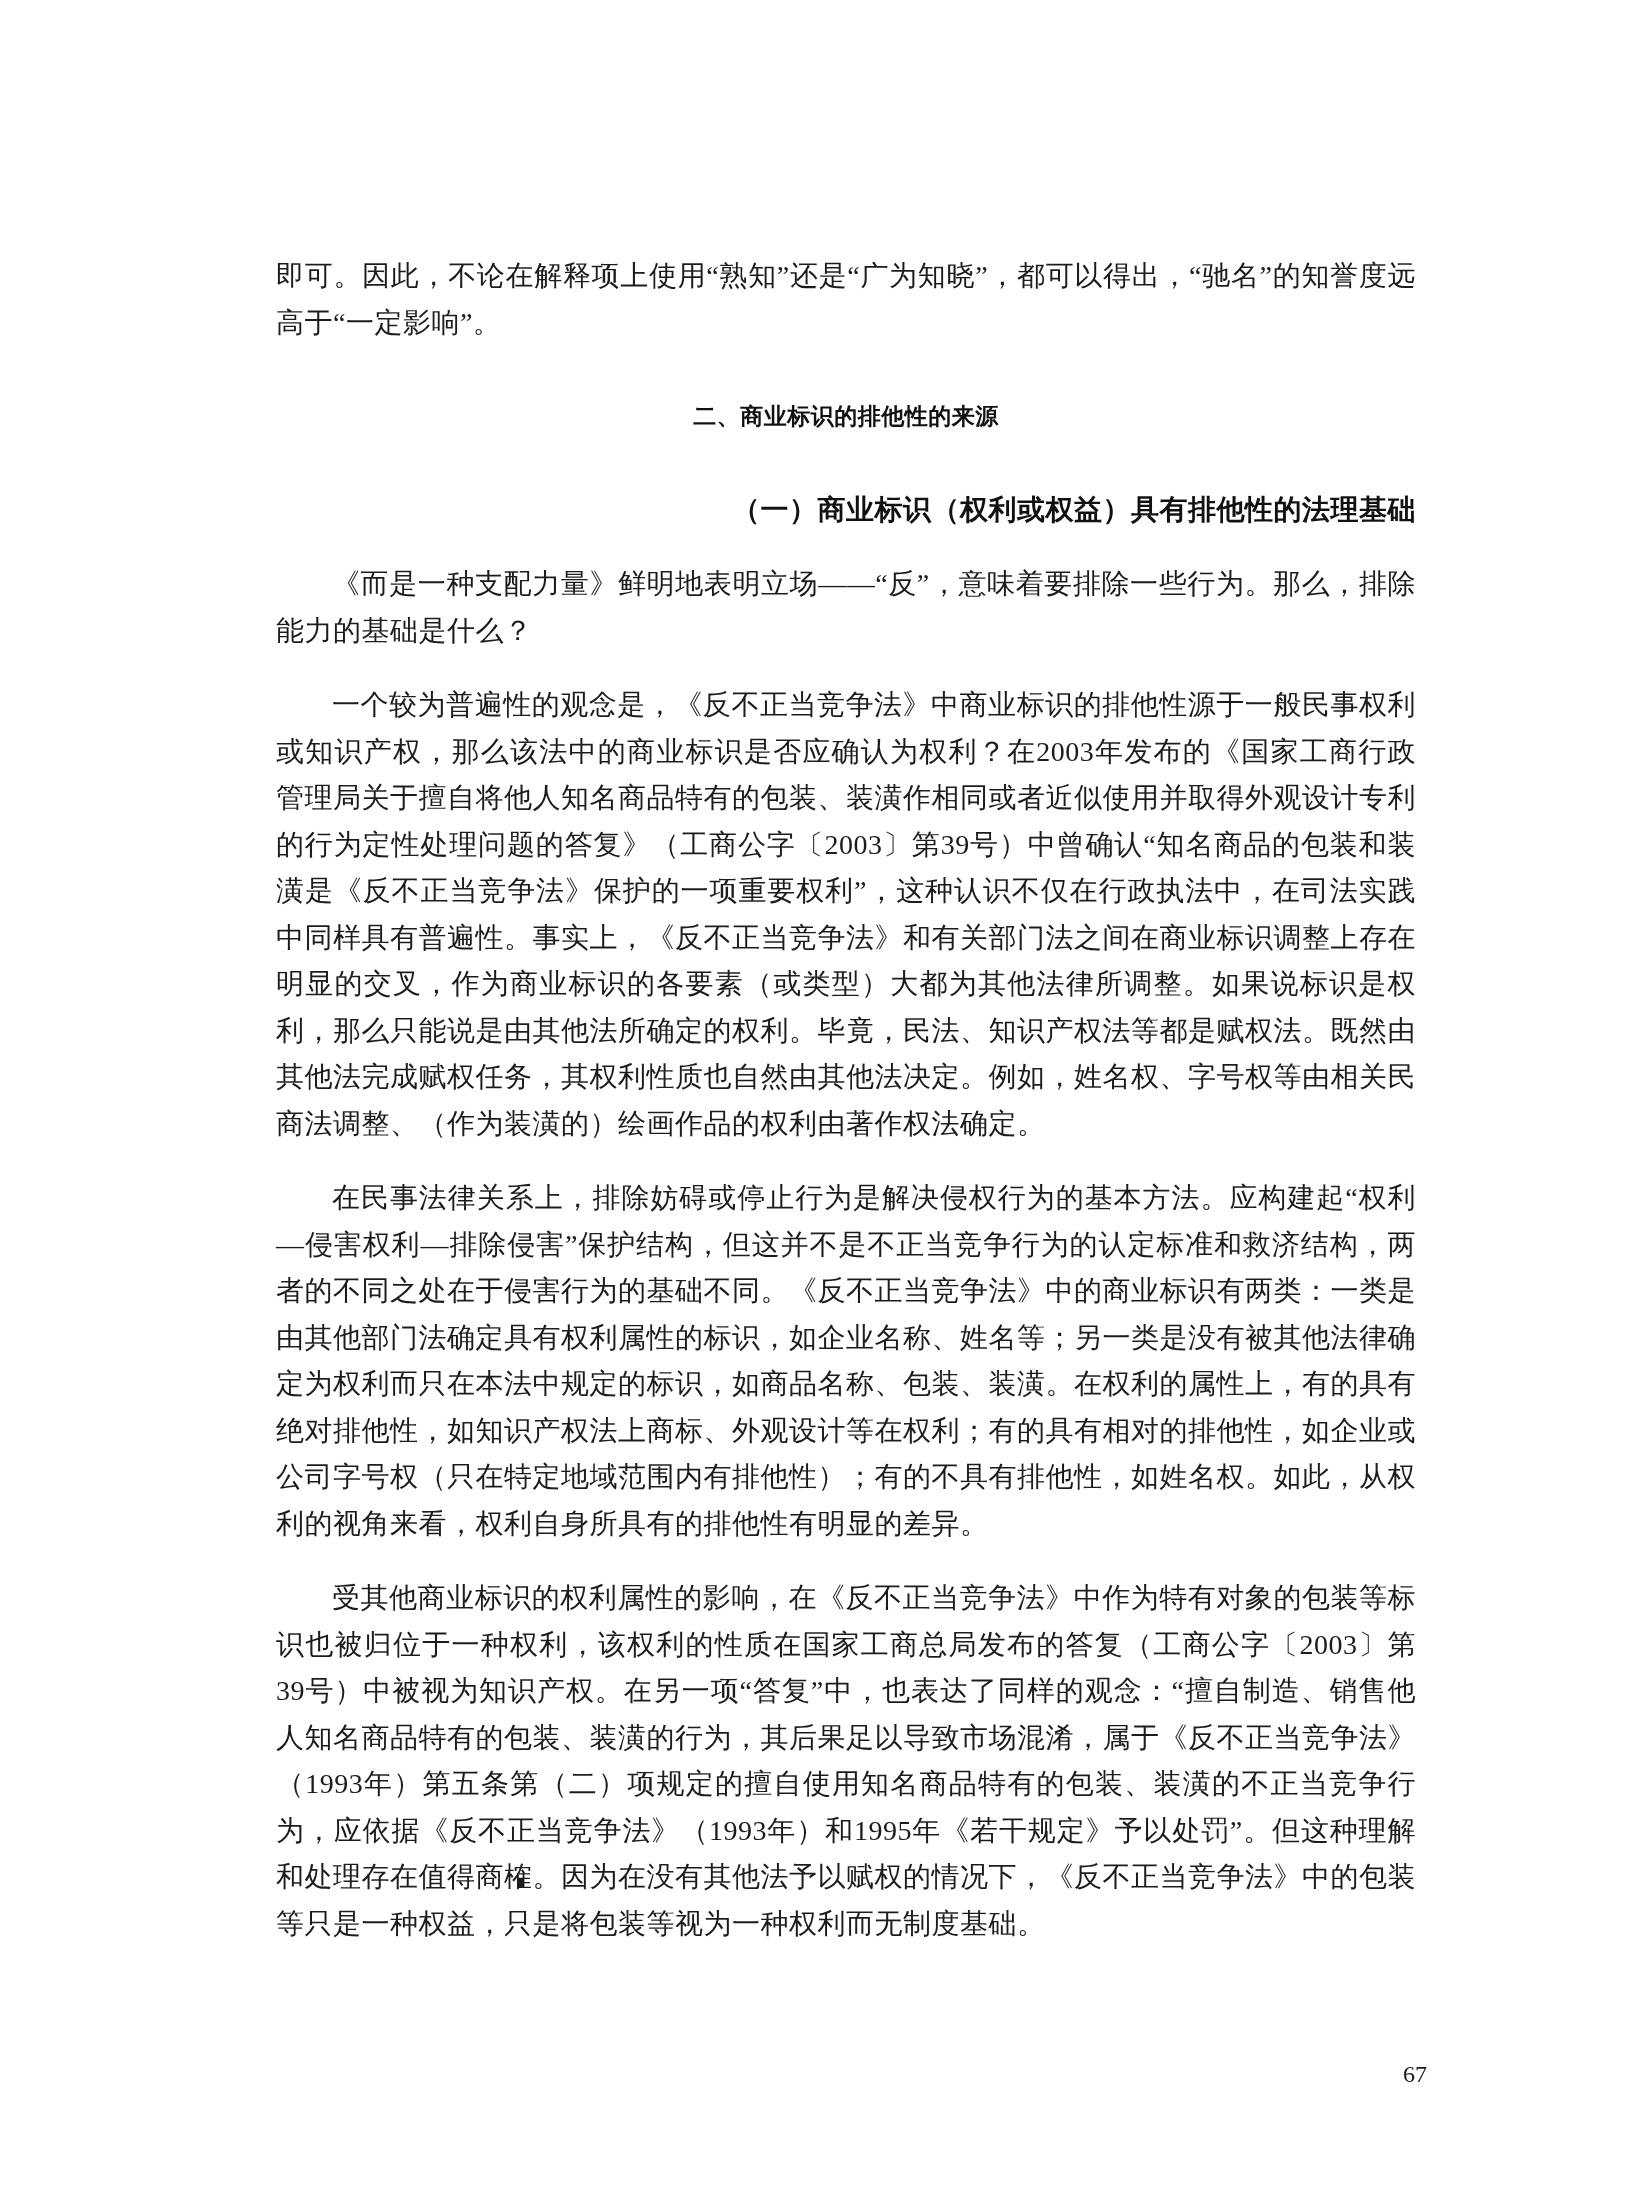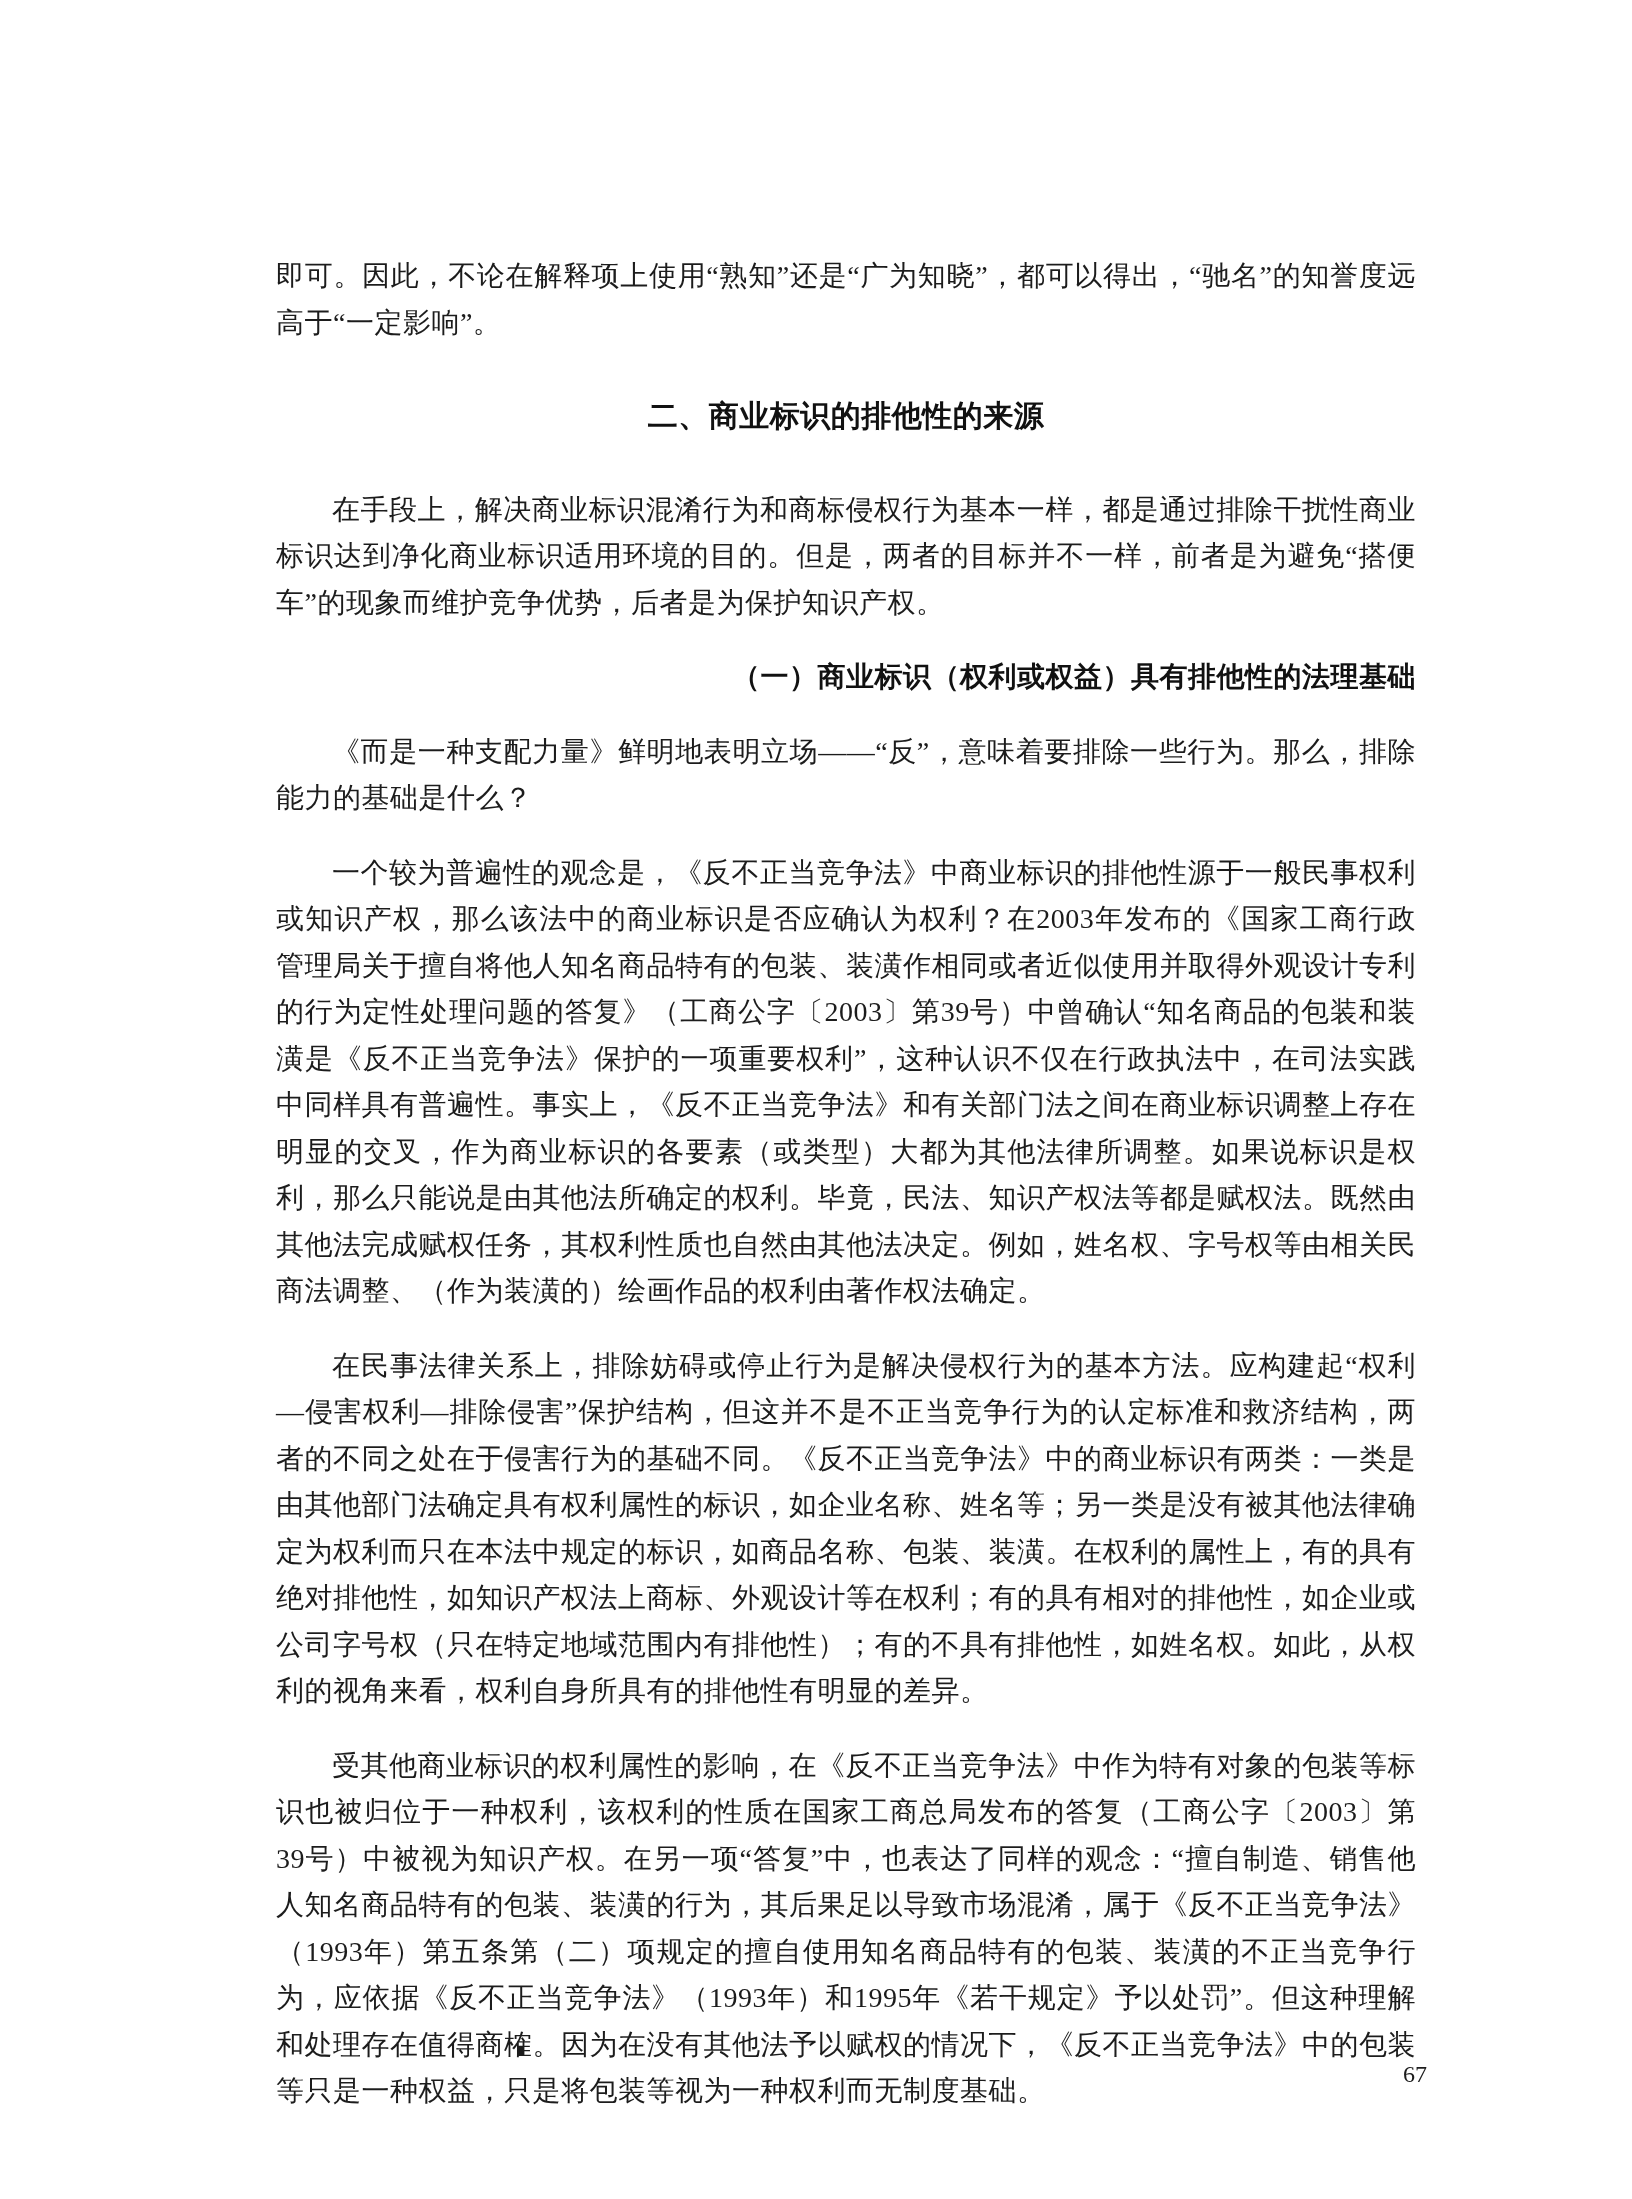--- a/index.html
+++ b/index.html
@@ -25,21 +25,21 @@
     line-height: 46.5px;
     text-align: justify;
     text-justify: inter-ideograph;
     letter-spacing: 0.5px;
   }
   .para { text-indent: 2em; }
   .para.no-indent { text-indent: 0; }
   .section-heading {
     font-family: "Liberation Sans", "DejaVu Sans", sans-serif;
     font-weight: bold;
-    font-size: 30px;
+    font-size: 23px;
     line-height: 46.5px;
     text-align: center;
     text-indent: 0;
     margin: 19px 0 19px 0;
     color: #111111;
   }
   .subsection-heading {
     font-family: "Liberation Sans", "DejaVu Sans", sans-serif;
     font-weight: bold;
     font-size: 28px;
@@ -62,21 +62,20 @@
 
 <div class="page">
 
   <main class="text-block">
 
     <p class="para no-indent">即可。因此，不论在解释项上使用“熟知”还是“广为知晓”，都可以得出，“驰名”的知誉度远高于“一定影响”。</p>
 
 
     <h2 class="section-heading">二、商业标识的排他性的来源</h2>
 
-    <p class="para">在手段上，解决商业标识混淆行为和商标侵权行为基本一样，都是通过排除干扰性商业标识达到净化商业标识适用环境的目的。但是，两者的目标并不一样，前者是为避免“搭便车”的现象而维护竞争优势，后者是为保护知识产权。</p>
 
     <h3 class="subsection-heading">（一）商业标识（权利或权益）具有排他性的法理基础</h3>
 
     <p class="para">《而是一种支配力量》鲜明地表明立场——“反”，意味着要排除一些行为。那么，排除能力的基础是什么？</p>
 
     <p class="para">一个较为普遍性的观念是，《反不正当竞争法》中商业标识的排他性源于一般民事权利或知识产权，那么该法中的商业标识是否应确认为权利？在2003年发布的《国家工商行政管理局关于擅自将他人知名商品特有的包装、装潢作相同或者近似使用并取得外观设计专利的行为定性处理问题的答复》（工商公字〔2003〕第39号）中曾确认“知名商品的包装和装潢是《反不正当竞争法》保护的一项重要权利”，这种认识不仅在行政执法中，在司法实践中同样具有普遍性。事实上，《反不正当竞争法》和有关部门法之间在商业标识调整上存在明显的交叉，作为商业标识的各要素（或类型）大都为其他法律所调整。如果说标识是权利，那么只能说是由其他法所确定的权利。毕竟，民法、知识产权法等都是赋权法。既然由其他法完成赋权任务，其权利性质也自然由其他法决定。例如，姓名权、字号权等由相关民商法调整、（作为装潢的）绘画作品的权利由著作权法确定。</p>
 
     <p class="para">在民事法律关系上，排除妨碍或停止行为是解决侵权行为的基本方法。应构建起“权利—侵害权利—排除侵害”保护结构，但这并不是不正当竞争行为的认定标准和救济结构，两者的不同之处在于侵害行为的基础不同。《反不正当竞争法》中的商业标识有两类：一类是由其他部门法确定具有权利属性的标识，如企业名称、姓名等；另一类是没有被其他法律确定为权利而只在本法中规定的标识，如商品名称、包装、装潢。在权利的属性上，有的具有绝对排他性，如知识产权法上商标、外观设计等在权利；有的具有相对的排他性，如企业或公司字号权（只在特定地域范围内有排他性）；有的不具有排他性，如姓名权。如此，从权利的视角来看，权利自身所具有的排他性有明显的差异。</p>
 
     <p class="para">受其他商业标识的权利属性的影响，在《反不正当竞争法》中作为特有对象的包装等标识也被归位于一种权利，该权利的性质在国家工商总局发布的答复（工商公字〔2003〕第39号）中被视为知识产权。在另一项“答复”中，也表达了同样的观念：“擅自制造、销售他人知名商品特有的包装、装潢的行为，其后果足以导致市场混淆，属于《反不正当竞争法》（1993年）第五条第（二）项规定的擅自使用知名商品特有的包装、装潢的不正当竞争行为，应依据《反不正当竞争法》（1993年）和1995年《若干规定》予以处罚”。但这种理解和处理存在值得商榷。因为在没有其他法予以赋权的情况下，《反不正当竞争法》中的包装等只是一种权益，只是将包装等视为一种权利而无制度基础。</p>

